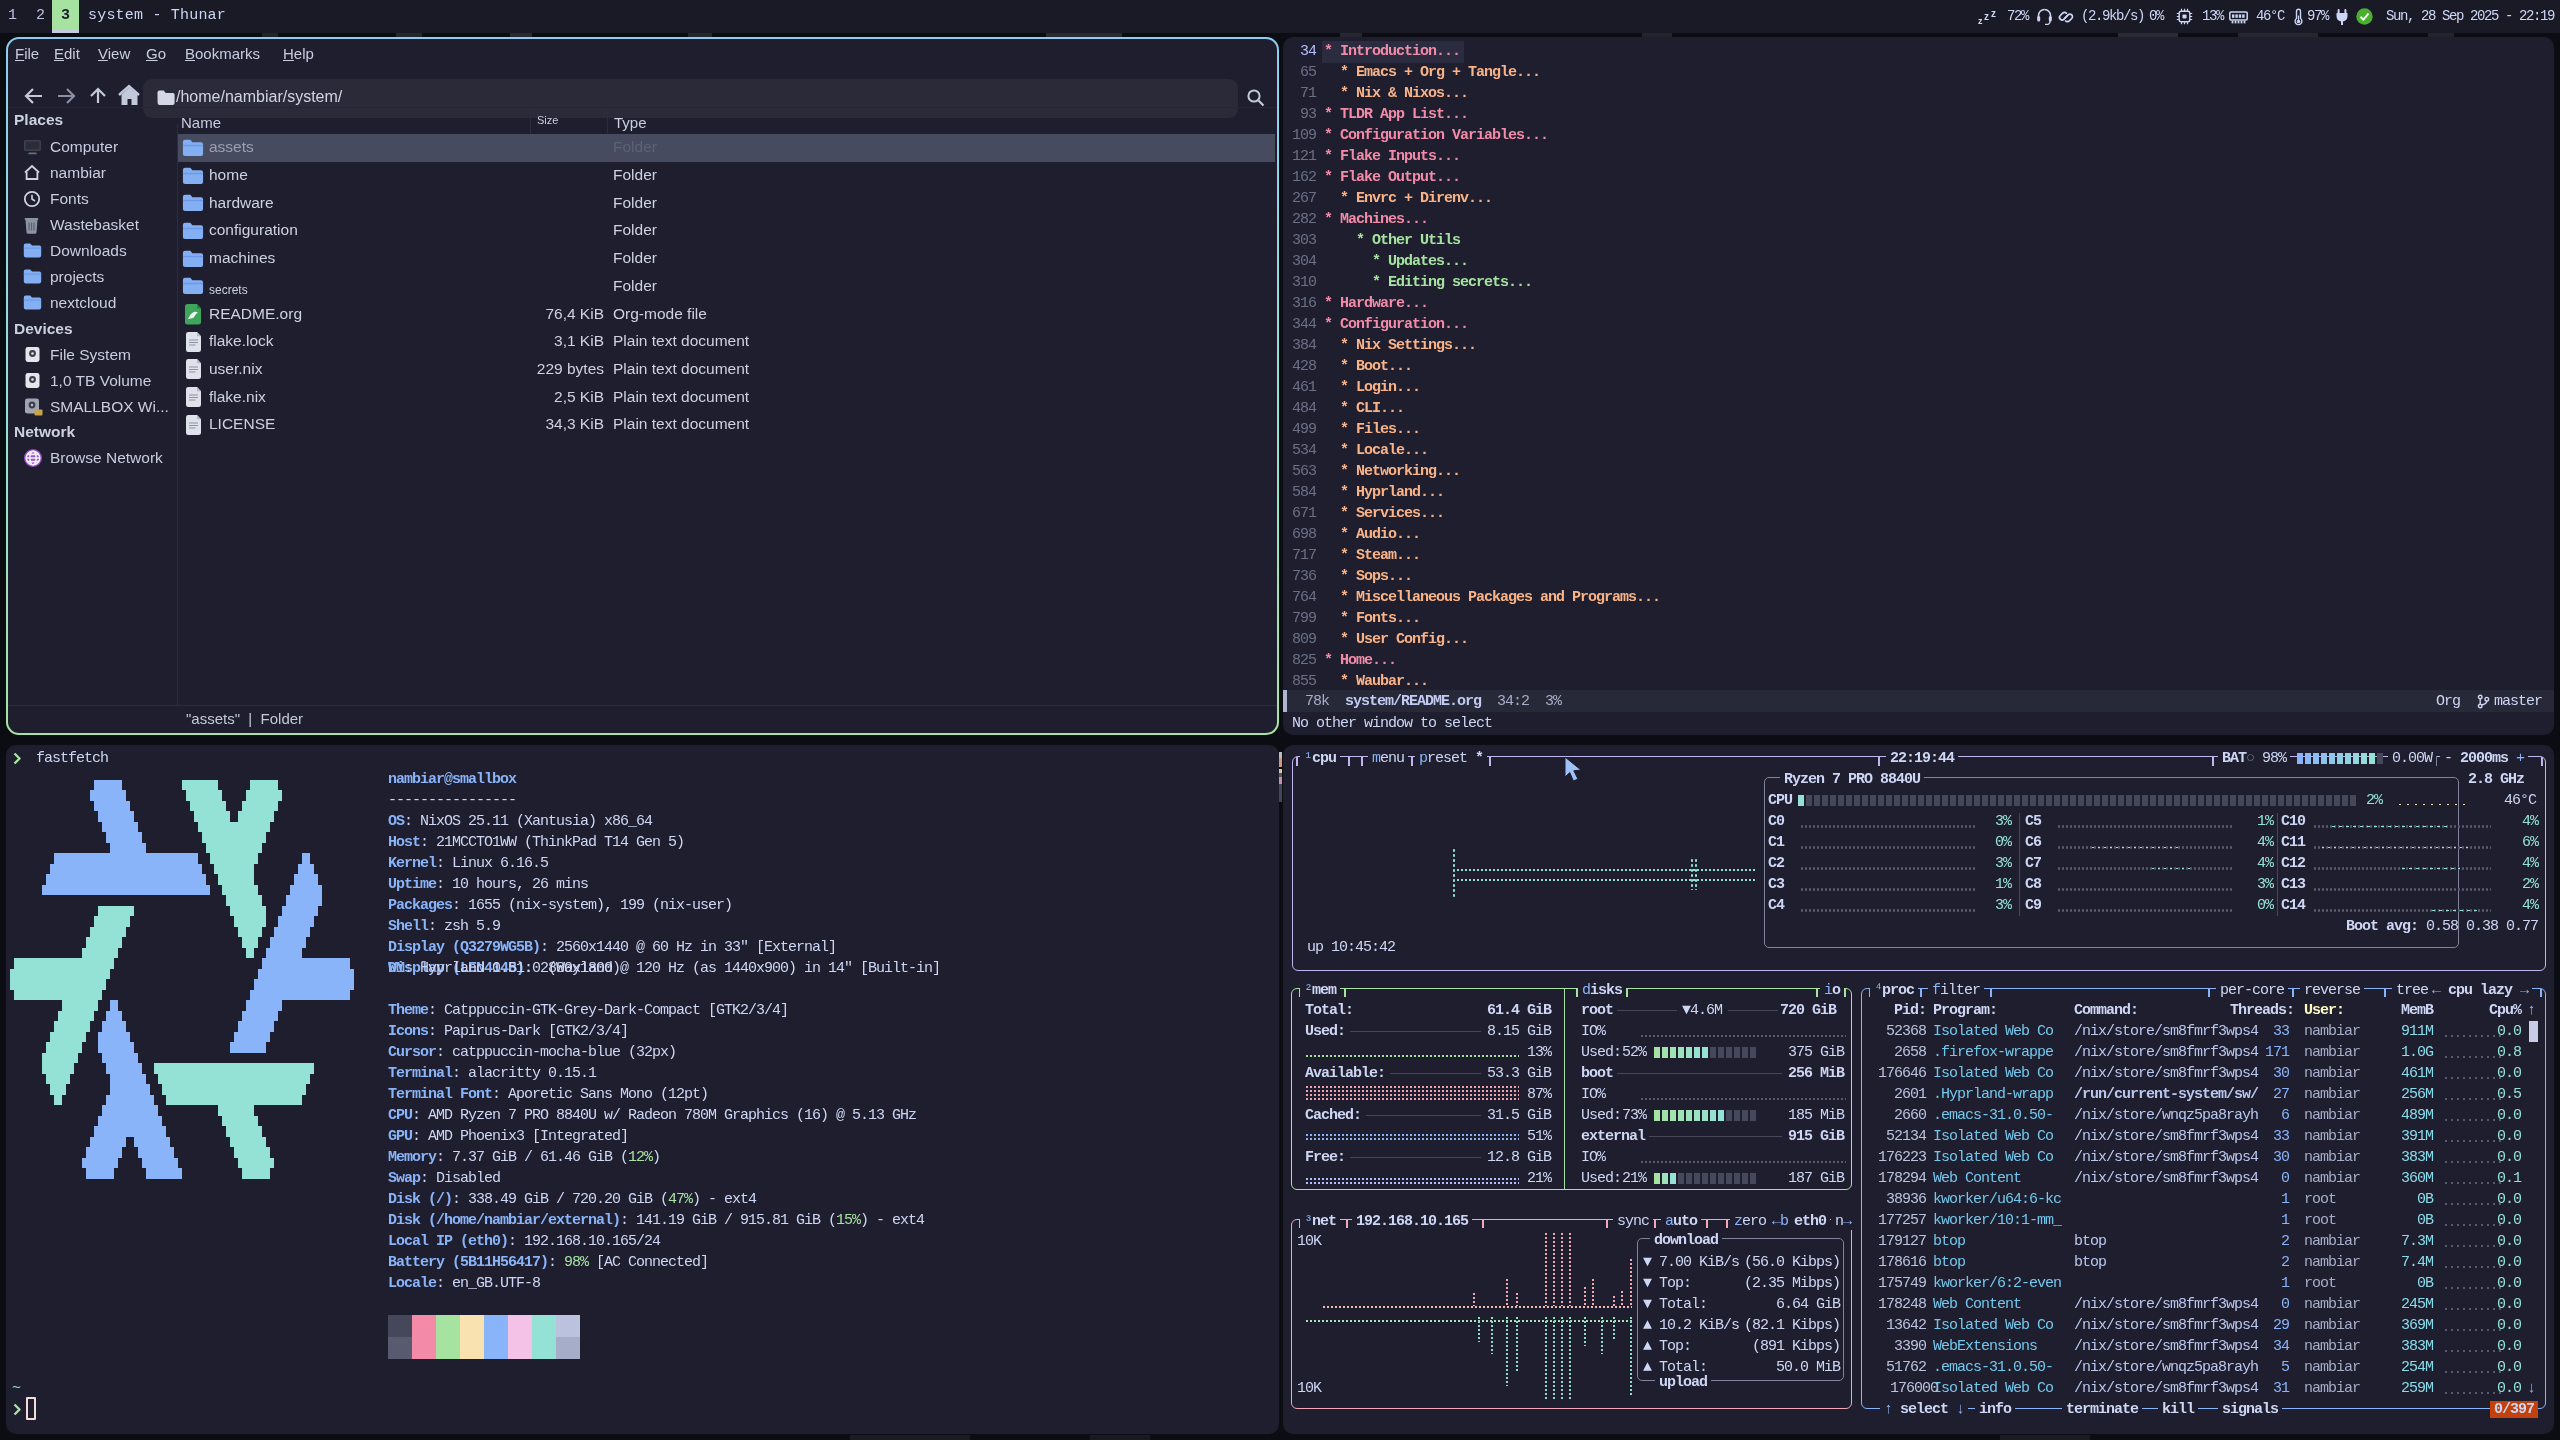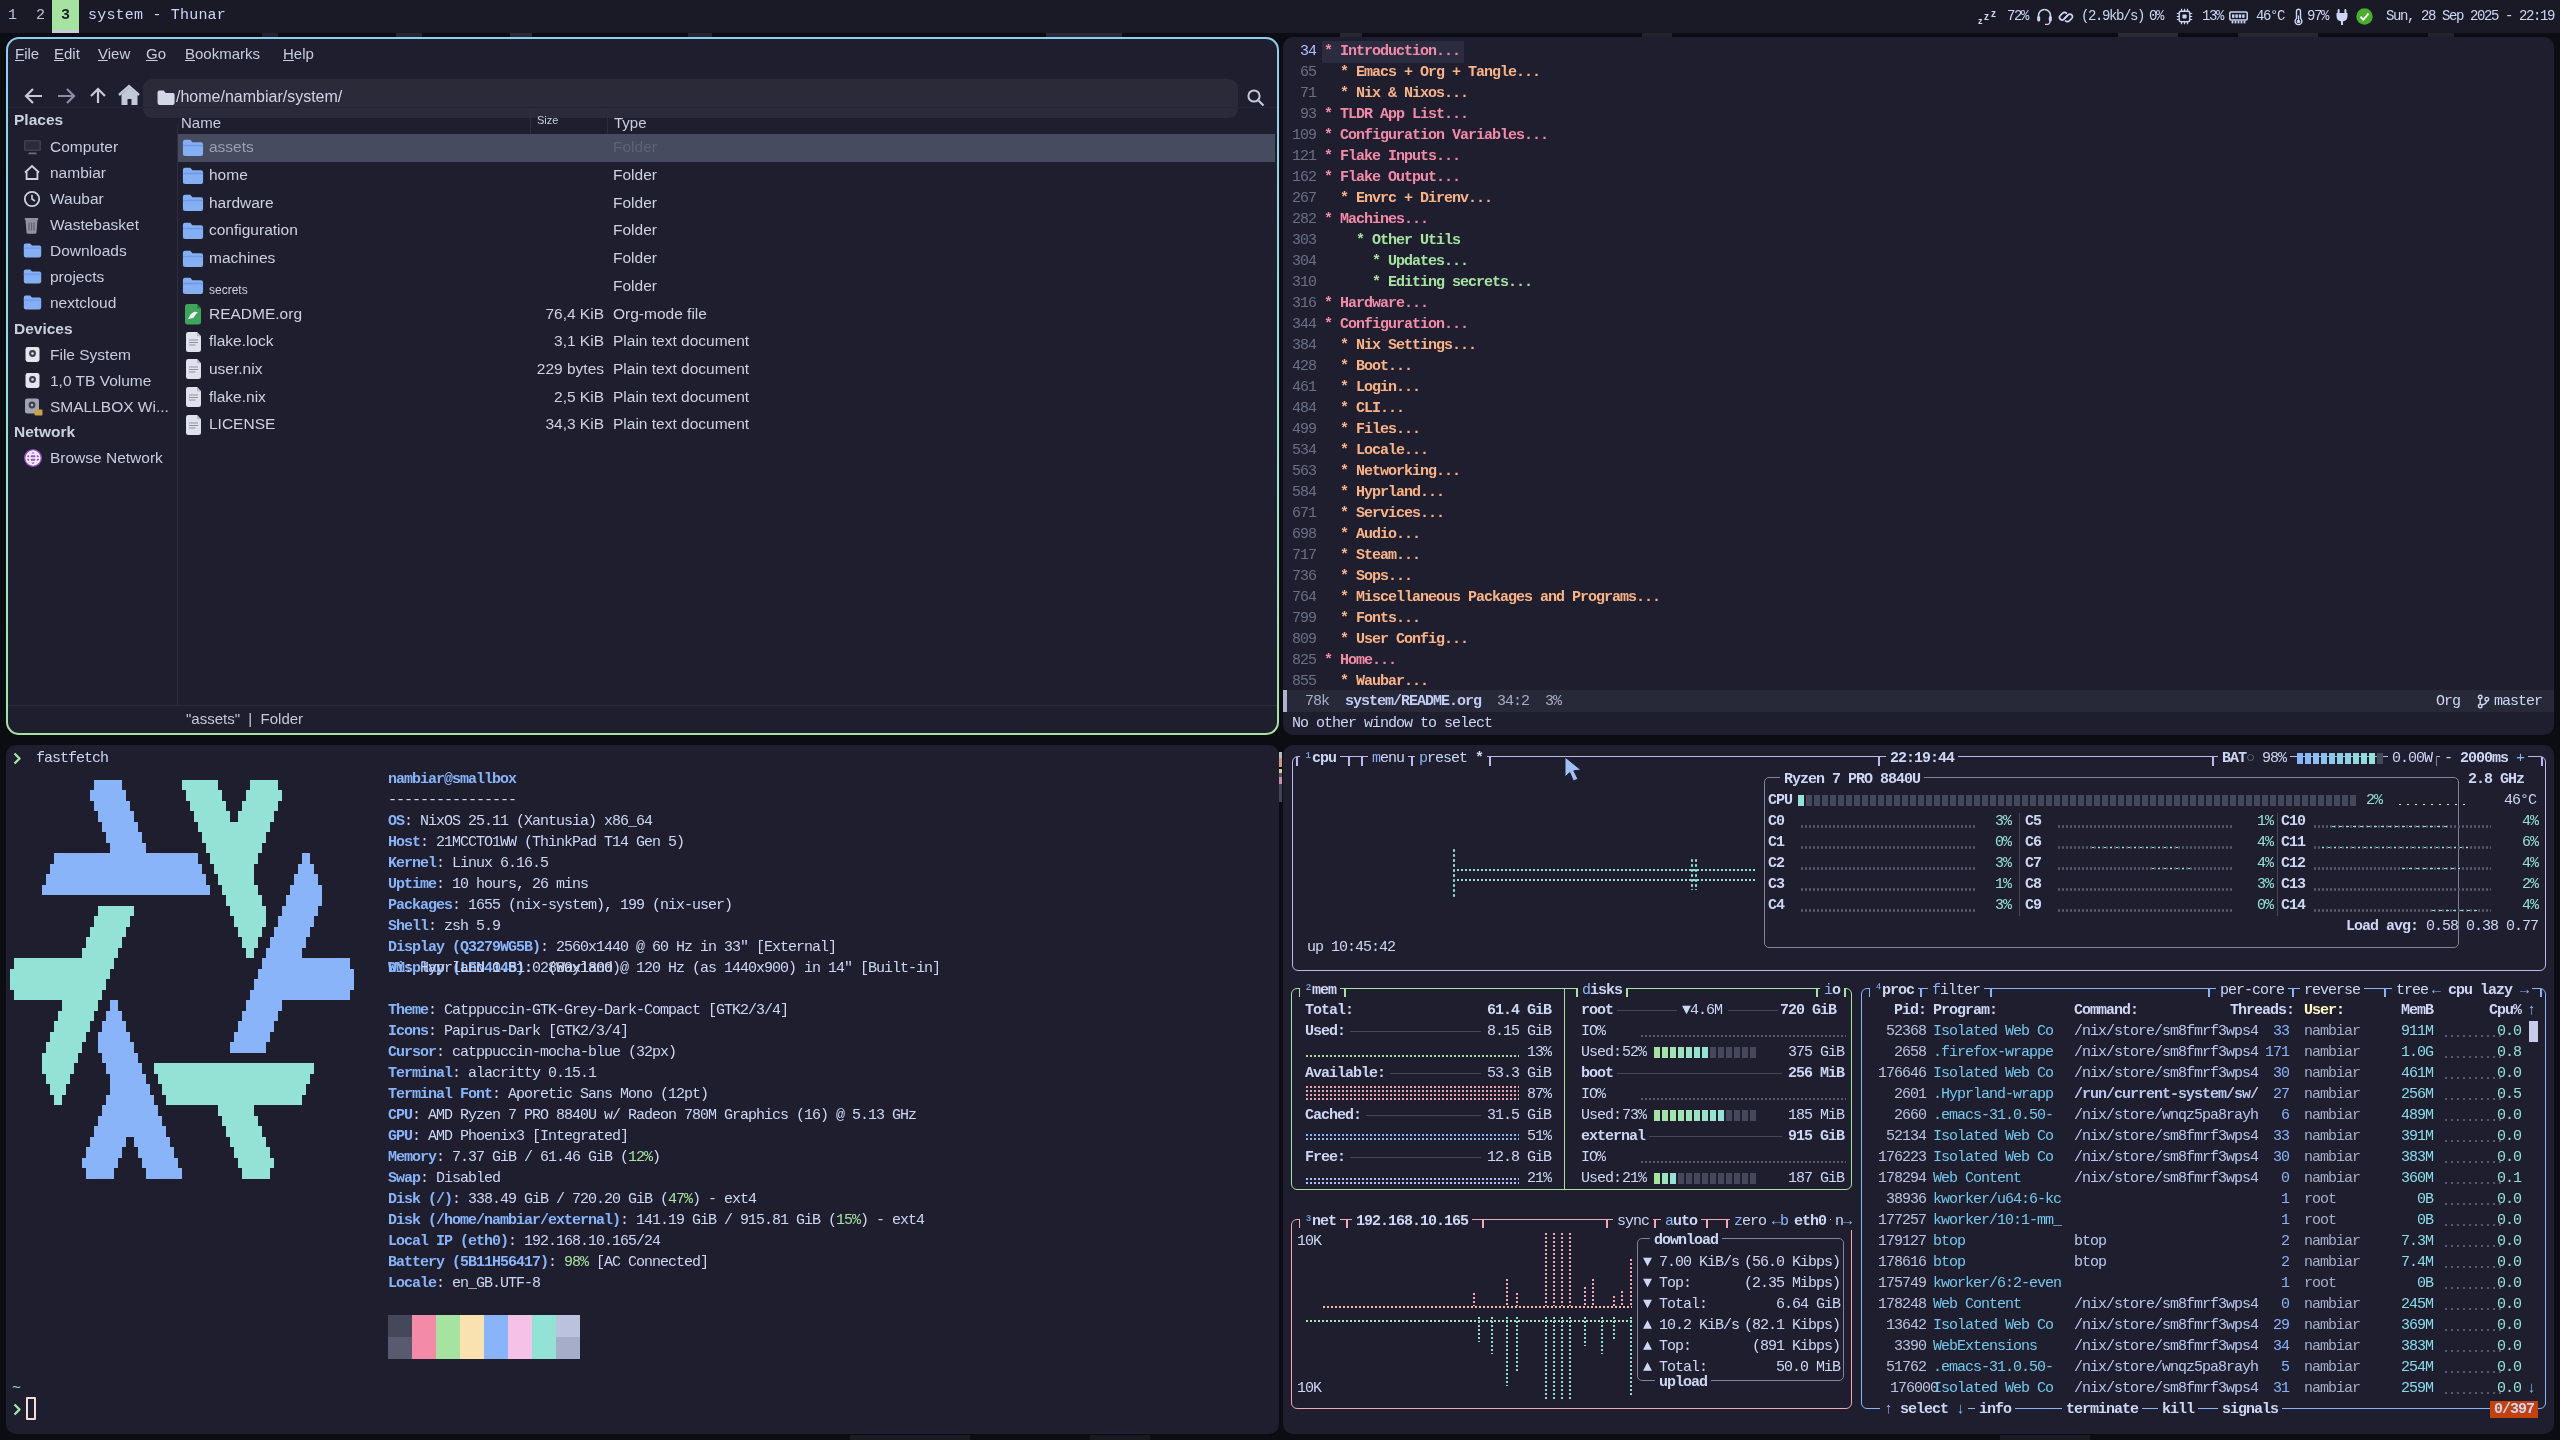--- a/index.html
+++ b/index.html
@@ -135,21 +135,21 @@
 <div style="position:absolute;left:530px;top:108px;width:1px;height:28px;background:#2c2c3d;border-radius:0px;"></div>
 <div style="position:absolute;left:607px;top:108px;width:1px;height:28px;background:#2c2c3d;border-radius:0px;"></div>
 <div style="position:absolute;left:8px;top:705px;width:1269px;height:1px;background:#2c2c3d;border-radius:0px;"></div>
 <div style="position:absolute;left:8px;top:107px;width:1269px;height:1px;background:#26263a;border-radius:0px;"></div>
 <div class="s" style="left:181px;top:114px;font-size:15px;color:#c8cde0">Name</div>
 <div class="s" style="left:537px;top:114px;font-size:11px;color:#c8cde0">Size</div>
 <div class="s" style="left:614px;top:114px;font-size:15px;color:#c8cde0">Type</div>
 <div class="s" style="left:14px;top:111px;font-size:15.5px;color:#ccd1e2"><b>Places</b></div>
 <div class="s" style="left:50px;top:138px;font-size:15.5px;color:#c8cde0">Computer</div>
 <div class="s" style="left:50px;top:164px;font-size:15.5px;color:#c8cde0">nambiar</div>
-<div class="s" style="left:50px;top:190px;font-size:15.5px;color:#c8cde0">Waubar</div>
+<div class="s" style="left:50px;top:190px;font-size:15.5px;color:#c8cde0">Fonts</div>
 <div class="s" style="left:50px;top:216px;font-size:15.5px;color:#c8cde0">Wastebasket</div>
 <div class="s" style="left:50px;top:242px;font-size:15.5px;color:#c8cde0">Downloads</div>
 <div class="s" style="left:50px;top:268px;font-size:15.5px;color:#c8cde0">projects</div>
 <div class="s" style="left:50px;top:294px;font-size:15.5px;color:#c8cde0">nextcloud</div>
 <div class="s" style="left:14px;top:320px;font-size:15.5px;color:#ccd1e2"><b>Devices</b></div>
 <div class="s" style="left:50px;top:346px;font-size:15.5px;color:#c8cde0">File System</div>
 <div class="s" style="left:50px;top:372px;font-size:15.5px;color:#c8cde0">1,0 TB Volume</div>
 <div class="s" style="left:50px;top:398px;font-size:15.5px;color:#c8cde0">SMALLBOX Wi...</div>
 <div class="s" style="left:14px;top:423px;font-size:15.5px;color:#ccd1e2"><b>Network</b></div>
 <div class="s" style="left:50px;top:449px;font-size:15.5px;color:#c8cde0">Browse Network</div>
@@ -646,21 +646,21 @@
 <div class="t" style="left:2522px;top:874px;"><span style="color:#94e2d5">2%</span></div>
 <div class="t" style="left:2281px;top:895px;"><b style="color:#cdd6f4">C14</b></div>
 <div style="position:absolute;left:2313px;top:908px;width:178px;height:5px;background-image:radial-gradient(#585b70 0.9px,transparent 1.1px);background-size:4px 5px;"></div>
 <div class="t" style="left:2522px;top:895px;"><span style="color:#94e2d5">4%</span></div>
 <div style="position:absolute;left:2090px;top:845px;width:90px;height:5px;background-image:radial-gradient(#94e2d5 1px,transparent 1.2px);background-size:6px 5px;"></div>
 <div style="position:absolute;left:2150px;top:866px;width:40px;height:5px;background-image:radial-gradient(#94e2d5 1px,transparent 1.2px);background-size:6px 5px;"></div>
 <div style="position:absolute;left:2330px;top:824px;width:120px;height:5px;background-image:radial-gradient(#94e2d5 1px,transparent 1.2px);background-size:7px 5px;"></div>
 <div style="position:absolute;left:2320px;top:845px;width:150px;height:5px;background-image:radial-gradient(#94e2d5 1px,transparent 1.2px);background-size:6px 5px;"></div>
 <div style="position:absolute;left:2400px;top:866px;width:60px;height:5px;background-image:radial-gradient(#94e2d5 1px,transparent 1.2px);background-size:7px 5px;"></div>
 <div style="position:absolute;left:2430px;top:908px;width:50px;height:5px;background-image:radial-gradient(#94e2d5 1px,transparent 1.2px);background-size:7px 5px;"></div>
-<div class="t" style="left:2346px;top:916px;"><b style="color:#cdd6f4">Load avg:</b><span style="color:#cdd6f4"> 0.58 0.38 0.77</span></div>
+<div class="t" style="left:2346px;top:916px;"><b style="color:#cdd6f4">Boot avg:</b><span style="color:#cdd6f4"> 0.58 0.38 0.77</span></div>
 <div class="t" style="left:1307px;top:937px;"><span style="color:#cdd6f4">up 10:45:42</span></div>
 <div style="position:absolute;left:1456px;top:868px;width:300px;height:5px;background-image:radial-gradient(#94e2d5 0.9px,transparent 1.1px);background-size:4px 4px;"></div>
 <div style="position:absolute;left:1456px;top:878px;width:300px;height:5px;background-image:radial-gradient(#94e2d5 0.9px,transparent 1.1px);background-size:4px 4px;"></div>
 <div style="position:absolute;left:1452px;top:848px;width:5px;height:50px;background-image:radial-gradient(#94e2d5 0.9px,transparent 1.1px);background-size:4px 5px;"></div>
 <div style="position:absolute;left:1690px;top:858px;width:8px;height:32px;background-image:radial-gradient(#94e2d5 0.9px,transparent 1.1px);background-size:4px 5px;"></div>
 <div style="position:absolute;left:1291px;top:988px;width:561px;height:202px;border:1px solid #a6e3a1;border-radius:6px;"></div>
 <div style="position:absolute;left:1564px;top:989px;width:1px;height:200px;background:#a6e3a1;border-radius:0px;"></div>
 <div style="position:absolute;left:1299px;top:989px;width:1.5px;height:8px;background:#a6e3a1;border-radius:0px;"></div>
 <div style="position:absolute;left:1344px;top:989px;width:1.5px;height:8px;background:#a6e3a1;border-radius:0px;"></div>
 <div style="position:absolute;left:1576px;top:989px;width:1.5px;height:8px;background:#a6e3a1;border-radius:0px;"></div>

